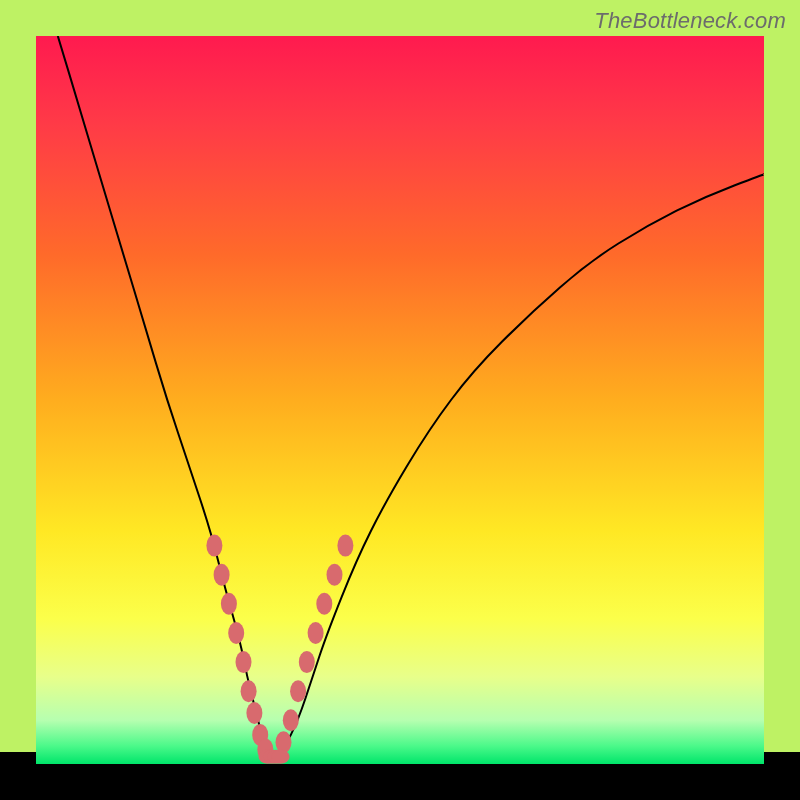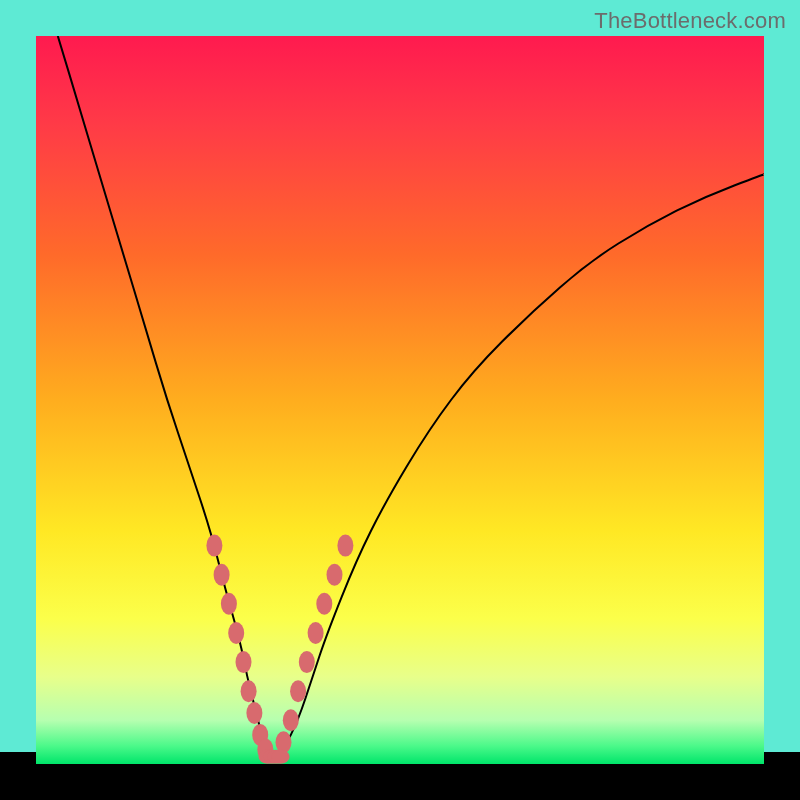--- a/index.html
+++ b/index.html
@@ -8,21 +8,22 @@
     width: 800px;
     height: 800px;
     overflow: hidden;
     background: #000;
     font-family: Arial, Helvetica, sans-serif;
   }
   .frame {
     position: relative;
     width: 800px;
     height: 752px;
-    background: #5eead4;
+    background: #bef264;
+    font-style: italic;
   }
   .plot-area {
     position: absolute;
     left: 36px;
     top: 36px;
     width: 728px;
     height: 728px;
     overflow: hidden;
   }
   .gradient {

